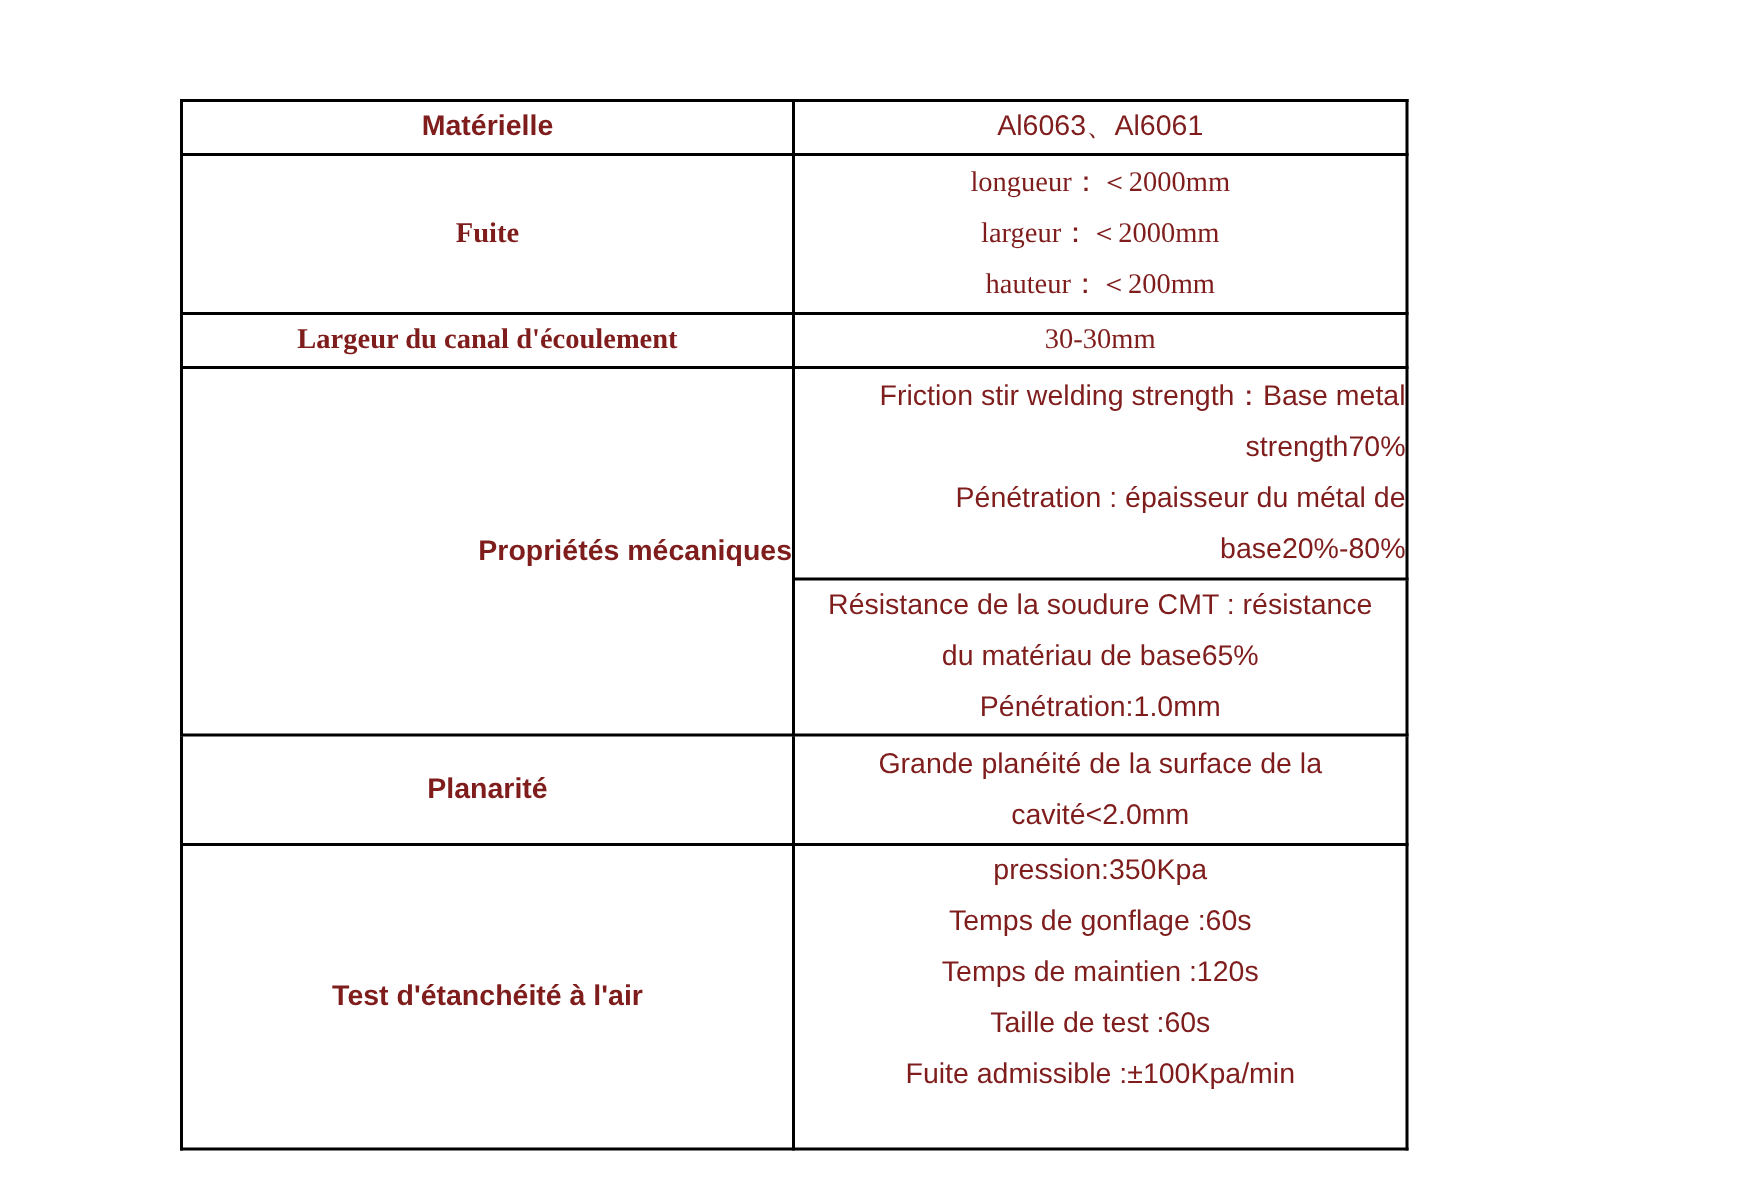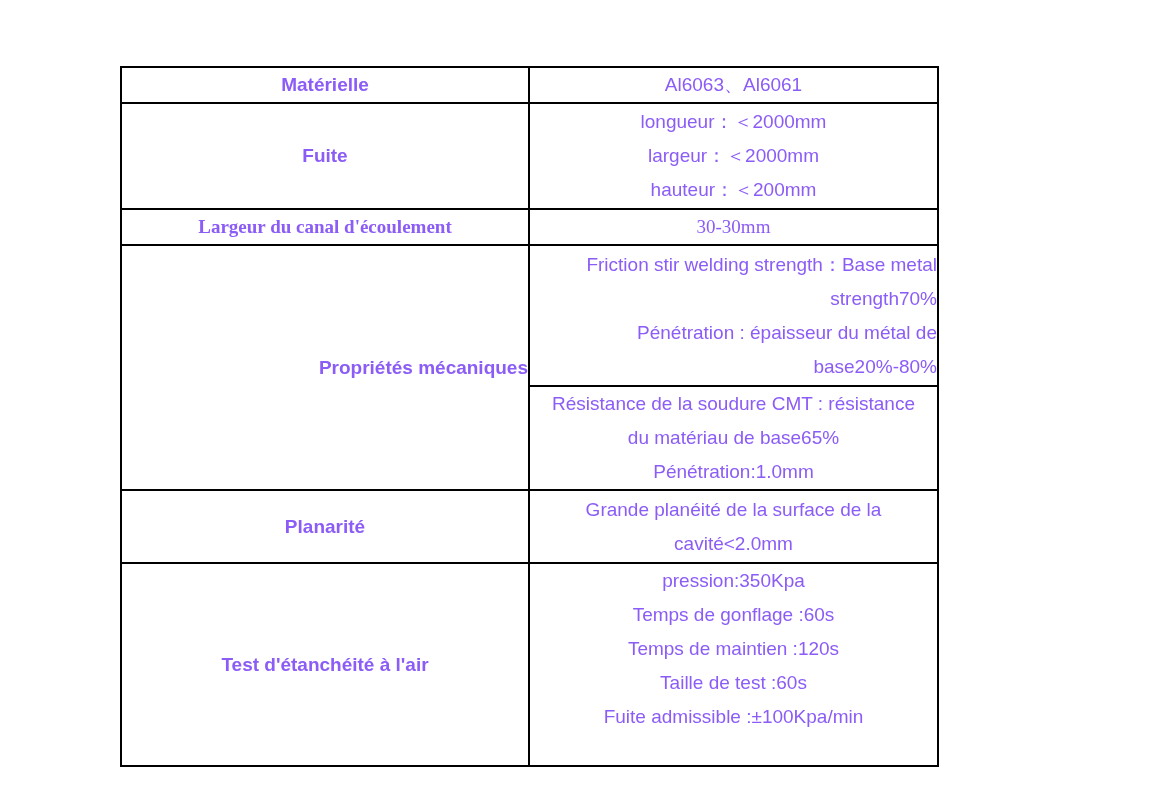--- a/index.html
+++ b/index.html
@@ -9,21 +9,21 @@
     width: 1163px;
     height: 800px;
     overflow: hidden;
   }
   .page {
     position: relative;
     width: 1163px;
     height: 772px;
     background: #ffffff;
     font-family: "Liberation Sans", sans-serif;
-    color: #8b5cf6;
+    color: #7f1d1d;
   }
   table.spec-table {
     position: absolute;
     left: 120px;
     top: 66px;
     width: 817px;
     border-collapse: collapse;
     table-layout: fixed;
   }
   col.c1 { width: 408px; }
@@ -43,21 +43,21 @@
     margin-top: 28px;
   }
   td.vtop {
     vertical-align: top;
   }
   .line {
     line-height: 34px;
     white-space: nowrap;
   }
   .row-1 td { height: 34px; }
-  .row-2 td { height: 104px; }
+  .row-2 td { height: 104px; font-family: Liberation Serif, serif; }
   .row-3 td { height: 34px; font-family: Liberation Serif, serif; }
   .row-4a td { height: 139px; text-align: right; }
   .row-4b td { height: 101px; }
   .row-5 td { height: 71px; }
   .row-6 td { height: 201px; }
 </style>
 </head>
 <body>
 
 <div class="page">

